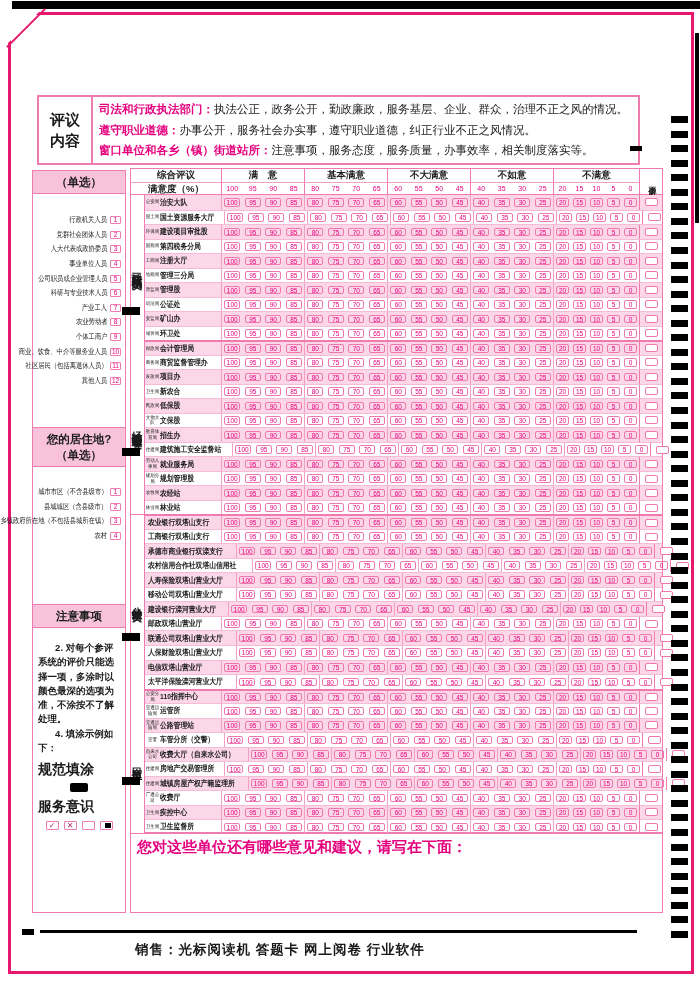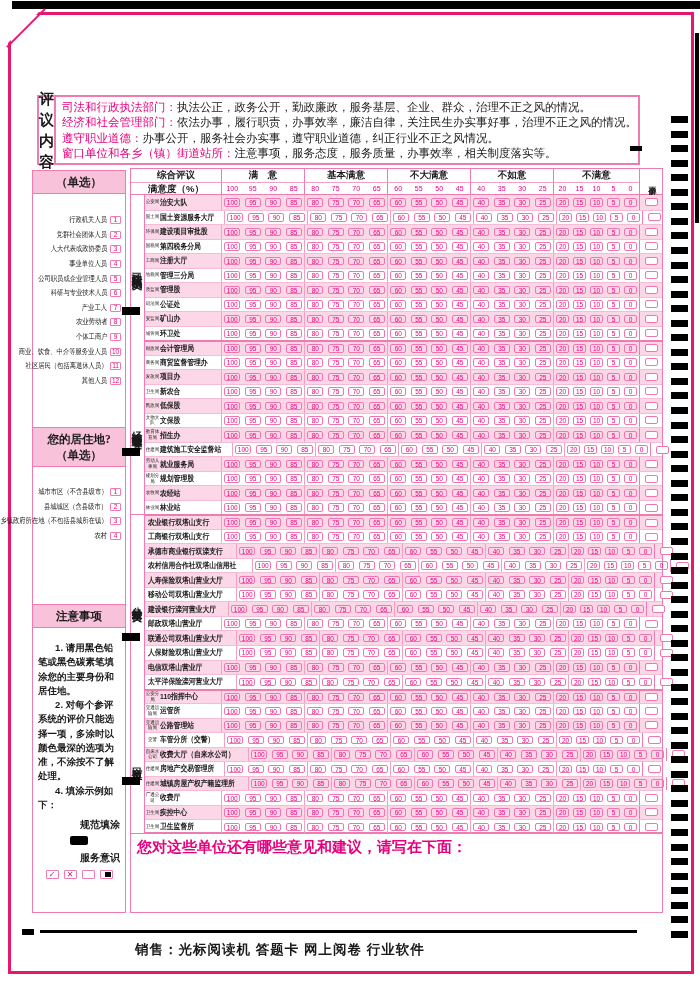--- a/index.html
+++ b/index.html
@@ -19,37 +19,37 @@
   #right-edge-bar{left:695px;top:33px;width:4px;height:190px;background:#000;}
   .blackmark{background:#000;}
   
   #form-title{left:30px;top:36px;width:630px;text-align:center;font-size:28px;font-weight:bold;letter-spacing:1px;}
   
   #eval-box{left:37px;top:95px;width:603px;height:70px;border:2px solid var(--line2);display:flex;}
   #eval-label{width:54px;border-right:2px solid var(--line2);display:flex;flex-direction:column;
     align-items:center;justify-content:center;font-size:15px;font-weight:bold;line-height:1.4;}
   #eval-lines{flex:1;padding:2px 6px;display:flex;flex-direction:column;justify-content:space-around;}
   .eval-line{font-size:11.5px;line-height:1.25;white-space:nowrap;}
-  .eval-lead{color:var(--magenta);font-weight:normal;}
+  .eval-lead{color:var(--magenta);font-weight:bold;}
   #header-dash{left:630px;top:146px;width:12px;height:5px;background:#000;}
   
   #sidebar{left:32px;top:170px;width:94px;height:743px;border:1.5px solid var(--line2);background:#fff;}
   .side-bar-title{background:var(--barpink);text-align:center;font-weight:bold;font-size:11.5px;
     padding:3px 0;line-height:1.4;border-bottom:1px solid var(--line2);}
   #occ-options{position:absolute;left:0;top:42px;width:100%;}
   .opt-row{display:flex;justify-content:flex-end;align-items:center;height:14.6px;padding-right:4px;}
   .opt-label{font-size:7.5px;white-space:nowrap;transform:scaleX(0.84);transform-origin:right center;}
   .opt-bubble{width:11px;height:8px;border:1px solid var(--line2);border-radius:1px;margin-left:3px;
     font-size:6.5px;line-height:6.5px;text-align:center;color:var(--magenta);flex:0 0 auto;}
-  #res-title{position:absolute;left:0;top:256px;width:100%;border-top:1px solid var(--line2);font-family:Liberation Serif, serif;}
+  #res-title{position:absolute;left:0;top:256px;width:100%;border-top:1px solid var(--line2);}
   #res-options{position:absolute;left:0;top:314px;width:100%;}
   #notes-title{position:absolute;left:0;top:433px;width:100%;border-top:1px solid var(--line2);}
   #notes-body{position:absolute;left:0;top:466px;width:100%;padding:4px 5px;}
   .note-item{font-size:9.5px;font-weight:600;line-height:1.5;text-indent:1.8em;}
-  .fill-label{text-align:right;font-size:10px;font-weight:600;margin-top:6px;}
+  .fill-label{text-align:left;font-size:14px;font-weight:600;margin-top:6px;}
   #good-fill{width:18px;height:9px;background:#000;border-radius:2px;margin:4px auto 0;}
   #bad-fills{display:flex;justify-content:center;gap:5px;margin-top:5px;}
   .bad-icon{width:13px;height:9px;border:1px solid var(--line2);border-radius:1px;position:relative;
     font-size:8px;line-height:8px;text-align:center;color:#b0306e;}
   .bad-icon.half::after{content:"";position:absolute;right:1px;bottom:1px;width:6px;height:5px;background:#000;}
   
   #rating-table{left:130px;top:168px;width:533px;height:665px;border:1px solid var(--line2);background:#fff;}
   #t-head{display:flex;height:26px;border-bottom:1px solid var(--line2);}
   #head-left{width:92px;display:flex;flex-direction:column;}
   #head-left .hcell{height:13px;display:flex;align-items:center;justify-content:center;
@@ -104,21 +104,20 @@
   <div class="abs" id="corner-line"></div>
 
 
   <div class="abs" id="eval-box">
     <div id="eval-label">
       <span>评议</span>
       <span>内容</span>
     </div>
     <div id="eval-lines">
         <div class="eval-line"><span class="eval-lead">司法和行政执法部门：</span><span>执法公正，政务公开，勤政廉政，服务基层、企业、群众，治理不正之风的情况。</span></div>
-        <div class="eval-line"><span class="eval-lead">经济和社会管理部门：</span><span>依法办事，履行职责，办事效率，廉洁自律，关注民生办实事好事，治理不正之风的情况。</span></div>
         <div class="eval-line"><span class="eval-lead">遵守职业道德：</span><span>办事公开，服务社会办实事，遵守职业道德，纠正行业不正之风情况。</span></div>
         <div class="eval-line"><span class="eval-lead">窗口单位和各乡（镇）街道站所：</span><span>注意事项，服务态度，服务质量，办事效率，相关制度落实等。</span></div>
       </div>
   </div>
   <div class="abs" id="header-dash"></div>
 
   <div class="abs" id="sidebar">
     <div class="side-bar-title">
       <div>（单选）</div>
     </div>
@@ -192,21 +191,20 @@
         </div>
         <div class="opt-row">
           <span class="opt-label">农村</span>
           <span class="opt-bubble">4</span>
         </div>
       </div>
 
     <div class="side-bar-title" id="notes-title">注意事项</div>
     <div id="notes-body">
       <div id="notes-items">
-          <div class="note-item">1. 请用黑色铅笔或黑色碳素笔填涂您的主要身份和居住地。</div>
           <div class="note-item">2. 对每个参评系统的评价只能选择一项，多涂时以颜色最深的选项为准，不涂按不了解处理。</div>
           <div class="note-item">4. 填涂示例如下：</div>
         </div>
       <div class="fill-label">规范填涂</div>
       <div id="good-fill"></div>
       <div class="fill-label">服务意识</div>
       <div id="bad-fills">
           <span class="bad-icon">✓</span>
           <span class="bad-icon">✕</span>
           <span class="bad-icon"></span>

